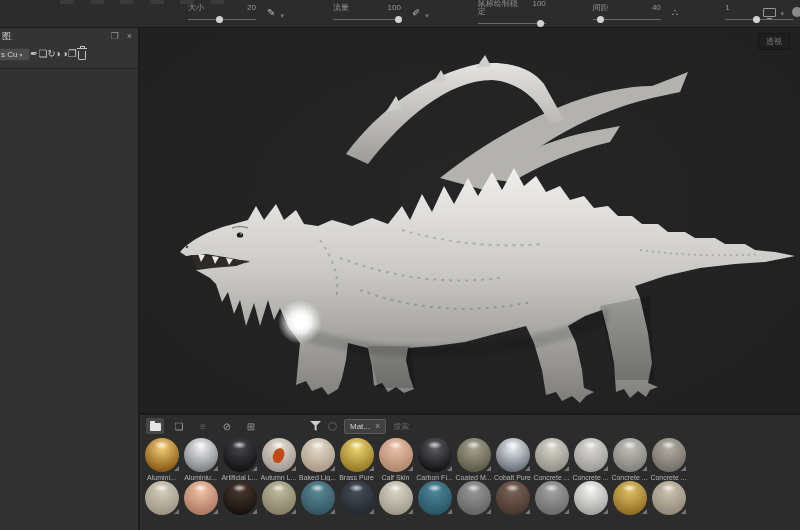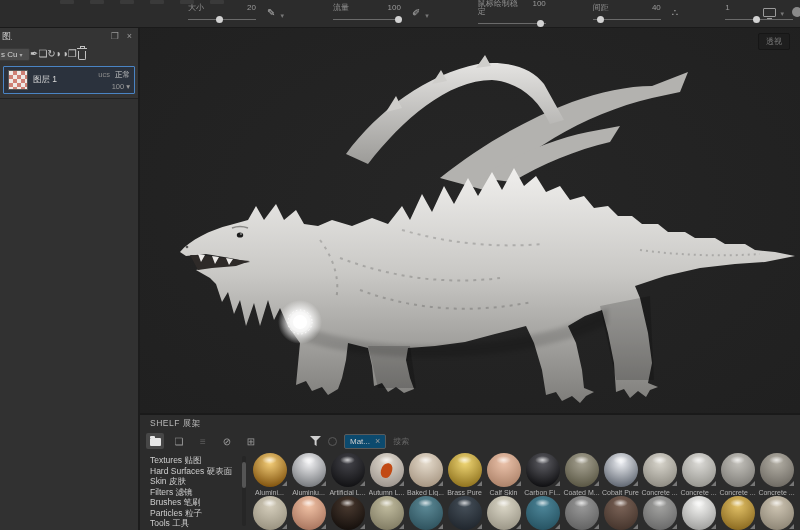--- a/index.html
+++ b/index.html
@@ -75,21 +75,21 @@
   .sh-icon { width:18px; height:16px; display:flex; align-items:center; justify-content:center;
     color:#9a9a9a; font-size:10px; border-radius:2px; cursor:pointer; }
   .sh-icon.active { background:#474747; color:#e6e6e6; }
   .sh-icon.dim { color:#5c5c5c; }
   .folder { width:11px; height:8px; background:currentColor; border-radius:1px; position:relative; margin-top:2px; }
   .folder::before { content:""; position:absolute; top:-2px; left:0; width:5px; height:2px; background:currentColor; border-radius:1px 1px 0 0; }
   .filter-zone { display:flex; align-items:center; gap:7px; margin-left:44px; }
   .funnel { width:11px; height:10px; background:#cfcfcf; cursor:pointer;
     clip-path:polygon(0 0,100% 0,60% 45%,60% 100%,42% 88%,42% 45%); }
   .ring { width:9px; height:9px; border:1.5px solid #5a5a5a; border-radius:50%; }
-  .chip { display:flex; align-items:center; gap:5px; background:#0c4a6e; border:1px solid #5a5a5a; border-radius:2px;
+  .chip { display:flex; align-items:center; gap:5px; background:#404040; border:1px solid #5a5a5a; border-radius:2px;
     padding:2px 5px; font-size:8px; color:#cfcfcf; cursor:pointer; }
   .chip-x { color:#9a9a9a; font-size:9px; line-height:8px; }
   .shelf-search { background:transparent; border:none; outline:none; color:#bbb; font-size:8px; width:70px; }
   .shelf-search::placeholder { color:#666; }
   .shelf-body { flex:1; display:flex; min-height:0; }
   #cat-list { width:108px; flex:0 0 auto; padding:3px 0 0 10px; position:relative; }
   .cat-item { font-size:8.5px; color:#cdcdcd; line-height:10.5px; cursor:pointer; white-space:nowrap; }
   #cat-scroll { position:absolute; right:2px; top:4px; bottom:4px; width:4px; background:#262626; border-radius:2px; }
   #cat-scroll i { position:absolute; top:6px; left:0; width:4px; height:26px; background:#555; border-radius:2px; display:block; }
   #mat-grid { flex:1; overflow:hidden; padding:1px 0 0 2px; }
@@ -206,34 +206,20 @@
             <span class="dd-chev">▾</span>
           </span>
           <span class="lp-icon">✒</span>
           <span class="lp-icon">❏</span>
           <span class="lp-icon">↻</span>
           <span class="lp-icon">◗</span>
           <span class="lp-icon">◑</span>
           <span class="lp-icon">❐</span>
           <span class="trash"></span>
         </div>
-        <div class="layer-row">
-          <span class="layer-thumb"></span>
-          <span class="layer-name">图层 1</span>
-          <span class="layer-right">
-            <span>
-              <span class="layer-channels">ucs</span>
-              <span class="layer-blend">正常</span>
-            </span>
-            <span>
-              <span class="layer-opacity">100</span>
-              <span class="layer-opacity">▾</span>
-            </span>
-          </span>
-        </div>
       </div>
       <div id="left-empty"></div>
     </div>
 
     <div id="right-side">
       <div id="viewport">
         <svg width="658" height="385" viewBox="0 0 658 385">
           <defs>
             <linearGradient id="bodyG" x1="0" y1="0" x2="0" y2="1">
               <stop offset="0" stop-color="#f0efed"></stop>
@@ -284,61 +270,39 @@
           </g>
 
           <circle cx="160" cy="294" r="22" fill="url(#glowG)"></circle>
           <circle cx="160" cy="294" r="12" fill="none" stroke="#ffffff" stroke-width="1" stroke-dasharray="1.5 2.5" opacity="0.85"></circle>
           <circle cx="160" cy="294" r="7" fill="#ffffff"></circle>
         </svg>
         <span id="view-btn">透视</span>
       </div>
 
       <div id="shelf">
-        <div class="shelf-header">
-          <span class="shelf-title">SHELF 展架</span>
-        </div>
         <div class="shelf-toolbar">
           <span class="sh-icon active">
               <span class="folder"></span>
             </span>
           <span class="sh-icon">❏</span>
           <span class="sh-icon dim">≡</span>
           <span class="sh-icon">⊘</span>
           <span class="sh-icon">⊞</span>
           <span class="filter-zone">
             <span class="funnel"></span>
             <span class="ring"></span>
             <span class="chip">
               <span>Mat...</span>
               <span class="chip-x">×</span>
             </span>
             <input class="shelf-search" placeholder="搜索" style="">
           </span>
         </div>
         <div class="shelf-body">
-          <div id="cat-list">
-
-              <div class="cat-item">Textures 贴图</div>
-
-              <div class="cat-item">Hard Surfaces 硬表面</div>
-
-              <div class="cat-item">Skin 皮肤</div>
-
-              <div class="cat-item">Filters 滤镜</div>
-
-              <div class="cat-item">Brushes 笔刷</div>
-
-              <div class="cat-item">Particles 粒子</div>
-
-              <div class="cat-item">Tools 工具</div>
-            <div id="cat-scroll">
-                <i></i>
-              </div>
-          </div>
           <div id="mat-grid">
             <div class="mat-row">
 
                 <div class="mat">
                   <span class="sphere" style="--c1: #f5cf7a; --c2: #7a4c08;">
                     
                   </span>
                   <span class="mat-name">Alumini...</span>
                 </div>
 

